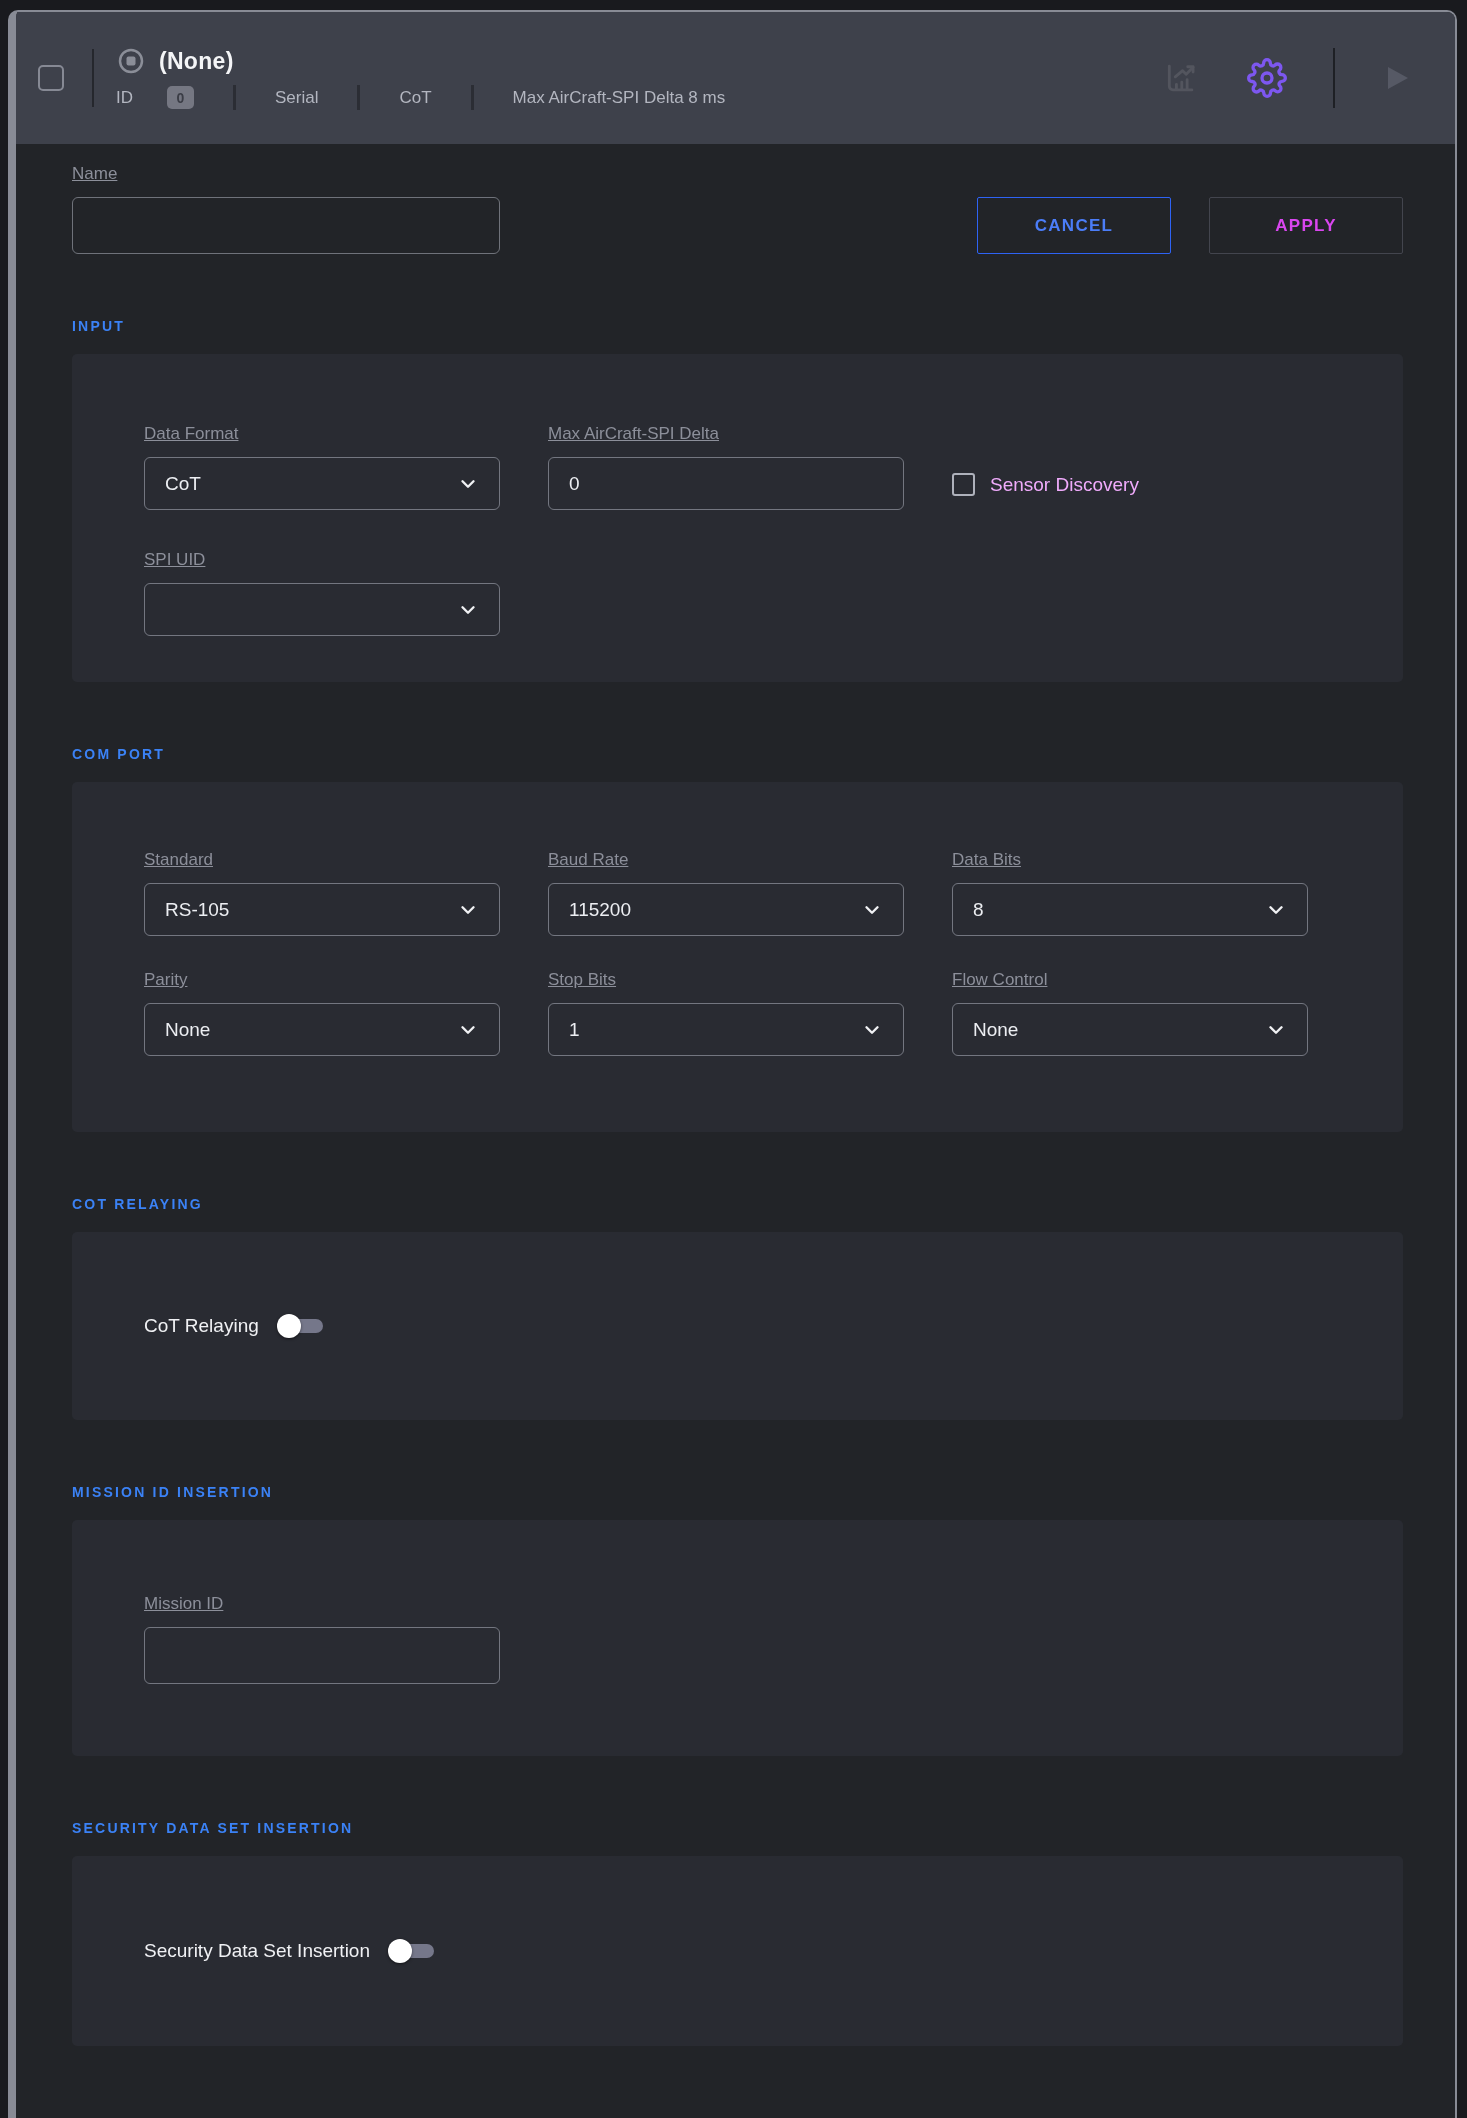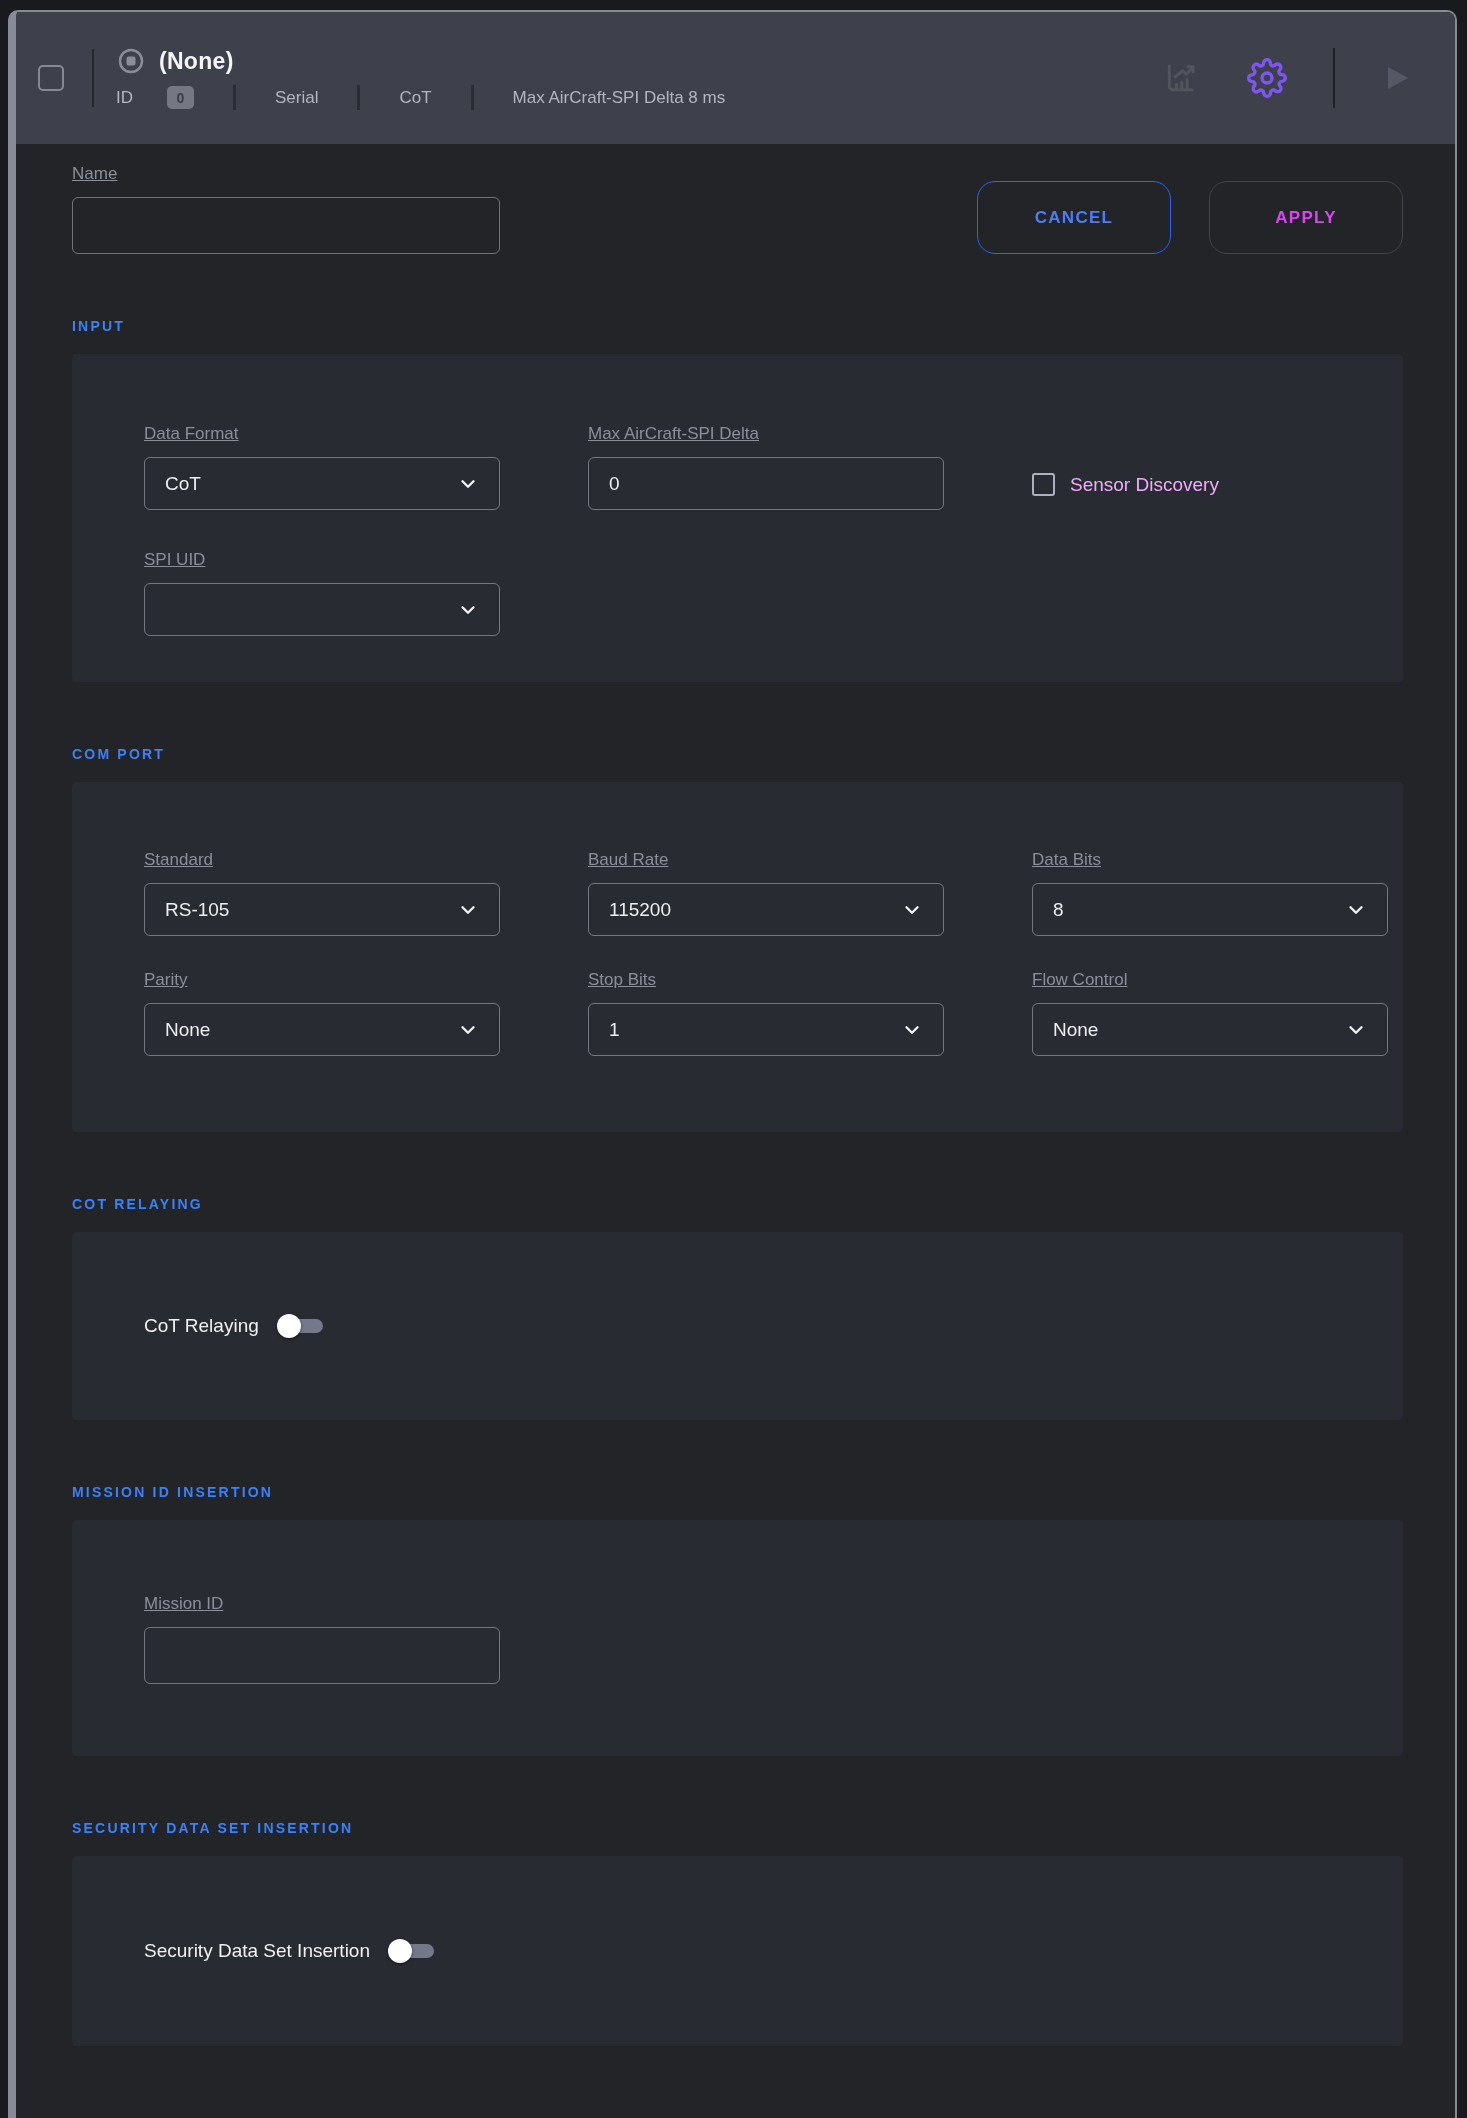--- a/index.html
+++ b/index.html
@@ -53,38 +53,38 @@
     border:1px solid rgba(197,201,213,.48); border-radius:6px;
     background:transparent; color:#eceef2; font-size:19px;
     font-family:"Liberation Sans", sans-serif;
     padding:0 20px; display:flex; align-items:center; outline:none;
   }
   input.field-box::placeholder{ color:#8c8f9a; }
   .name-input{ width:428px; height:57px; }
 
   .btns{ display:flex; gap:38px; }
   .btn{
-    width:194px; height:73px; border-radius:18px; background:transparent;
+    width:194px; height:57px; border-radius:2px; background:transparent;
     font-family:"Liberation Sans", sans-serif;
     font-size:17px; font-weight:700; letter-spacing:1.3px; cursor:pointer;
   }
   .btn-cancel{ border:1px solid #2e63f4; color:#4b7df8; }
   .btn-apply{ border:1px solid #43454e; color:#d946ef; cursor:default; }
 
   .section-title{
     margin:64px 0 20px; font-size:14px; font-weight:700;
     letter-spacing:2.2px; color:#3b82f6;
   }
   .card{ background:#292b32; border-radius:5px; }
   .card-pad{ padding:70px 70px 46px 72px; }
   .card-com{ padding:68px 70px 76px 72px; }
   .card-toggle{ height:188px; display:flex; align-items:center; padding-left:72px; }
   .card-mission{ padding:74px 70px 72px 72px; }
 
-  .grid-row{ display:flex; gap:88px; }
+  .grid-row{ display:flex; gap:48px; }
   .grid-row + .grid-row{ margin-top:40px; }
   .col{ width:356px; }
 
   .select{ justify-content:space-between; cursor:pointer; }
   .select .chev{ flex:none; margin-left:8px; }
 
   .check-row{ display:flex; align-items:center; margin-top:49px; }
   .checkbox{
     width:23px; height:23px; border:2px solid #aeb1bb; border-radius:3px;
     background:transparent; flex:none; cursor:pointer;

